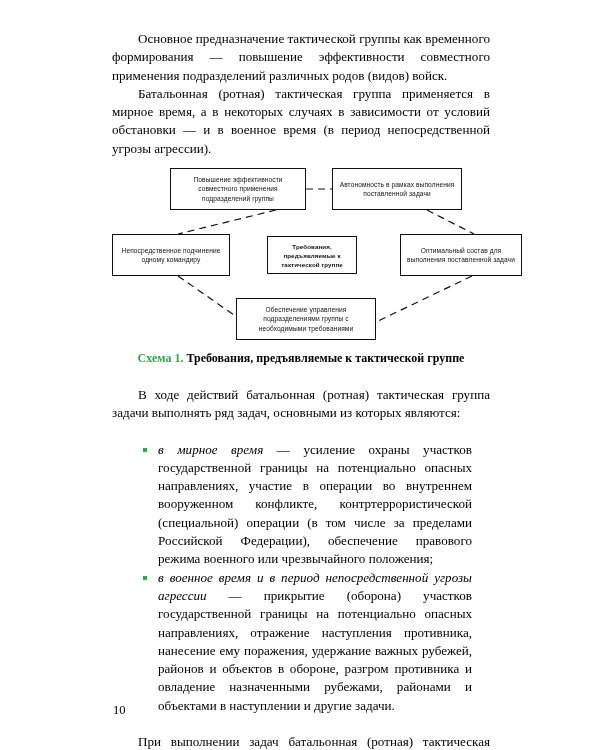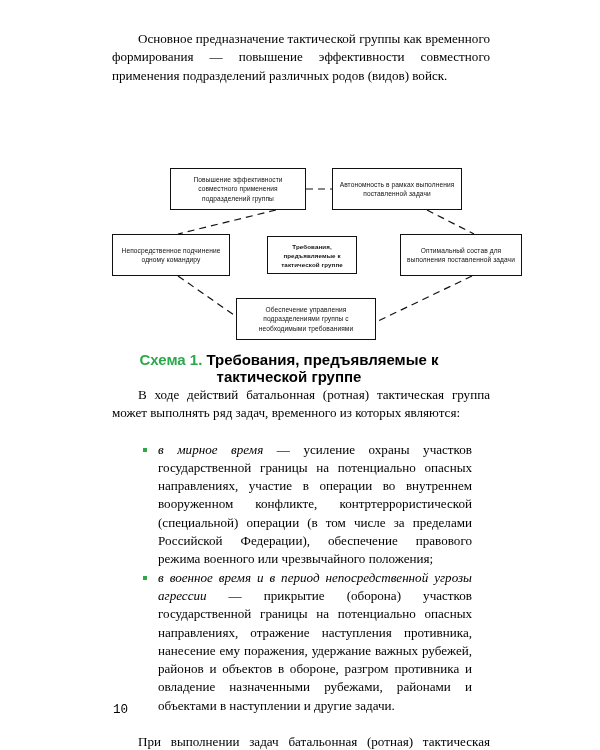--- a/index.html
+++ b/index.html
@@ -73,27 +73,27 @@
   #box-eff   { left: 70px;  top: 8px;   width: 136px; height: 42px; }
   #box-auto  { left: 232px; top: 8px;   width: 130px; height: 42px; }
   #box-sub   { left: 12px;  top: 74px;  width: 118px; height: 42px; }
   #box-center{ left: 167px; top: 76px;  width: 90px;  height: 38px; font-size: 6.2px; line-height: 9px; font-weight: bold; }
   #box-opt   { left: 300px; top: 74px;  width: 122px; height: 42px; }
   #box-ctrl  { left: 136px; top: 138px; width: 140px; height: 42px; }
 
   
   .caption {
     position: absolute;
-    left: 100px;
+    left: 112px;
     top: 351px;
     width: 378px;
     text-align: center;
-    font-size: 15px;
+    font-size: 12px;
     font-weight: bold;
-    font-family: Liberation Sans, sans-serif;
+    font-family: Liberation Serif, serif;
   }
   .caption .lbl { color: #2aa84a; }
   .caption .txt { color: #000; font-weight: bold; }
 
   
   .lower {
     position: absolute;
     left: 112px;
     top: 386px;
     width: 378px;
@@ -122,30 +122,31 @@
   }
   em.it {
     font-style: italic;
   }
 
   .pagenum {
     position: absolute;
     left: 113px;
     top: 703px;
     font-size: 12.6px;
-    font-family: Liberation Mono, monospace;
+    font-family: Liberation Serif, serif;
   }
 </style>
 </head>
 <body>
 
 <div class="page">
 
   <div class="text-col">
     <p class="body">Основное предназначение тактической группы как временного формирования — повышение эффективности совместного применения подразделений различных родов (видов) войск.</p>
+    <p class="body tight">Батальонная (ротная) тактическая группа применяется в мирное время, а в некоторых случаях в зависимости от условий обстановки — и в военное время (в период непосредственной угрозы агрессии).</p>
   </div>
 
   <div class="diagram">
     <svg width="430" height="185">
 
       <line x1="206" y1="29" x2="232" y2="29" stroke="#111" stroke-width="1.2" stroke-dasharray="7,5"></line>
 
       <line x1="176" y1="50" x2="78" y2="74" stroke="#111" stroke-width="1.2" stroke-dasharray="7,5"></line>
 
       <line x1="327" y1="50" x2="374" y2="74" stroke="#111" stroke-width="1.2" stroke-dasharray="7,5"></line>
@@ -174,21 +175,21 @@
       <span>Обеспечение управления подразделениями группы с необходимыми требованиями</span>
     </div>
   </div>
 
   <div class="caption">
     <span class="lbl">Схема 1.</span>
     <span class="txt">Требования, предъявляемые к тактической группе</span>
   </div>
 
   <div class="lower">
-    <p class="body">В ходе действий батальонная (ротная) тактическая группа может выполнять ряд задач, временного из которых являются:</p>
+    <p class="body">В ходе действий батальонная (ротная) тактическая группа задачи выполнять ряд задач, основными из которых являются:</p>
 
     <ul class="tasks">
       <li>
         <span class="bullet"></span><em class="it">в мирное время</em><span> — усиление охраны участков государственной границы на потенциально опасных направлениях, участие в операции во внутреннем вооруженном конфликте, контртеррористической (специальной) операции (в том числе за пределами Российской Федерации), обеспечение правового режима военного или чрезвычайного положения;</span>
       </li>
       <li>
         <span class="bullet"></span><em class="it">в военное время и в период непосредственной угрозы агрессии</em><span> — прикрытие (оборона) участков государственной границы на потенциально опасных направлениях, отражение наступления противника, нанесение ему поражения, удержание важных рубежей, районов и объектов в обороне, разгром противника и овладение назначенными рубежами, районами и объектами в наступлении и другие задачи.</span>
       </li>
     </ul>
 

